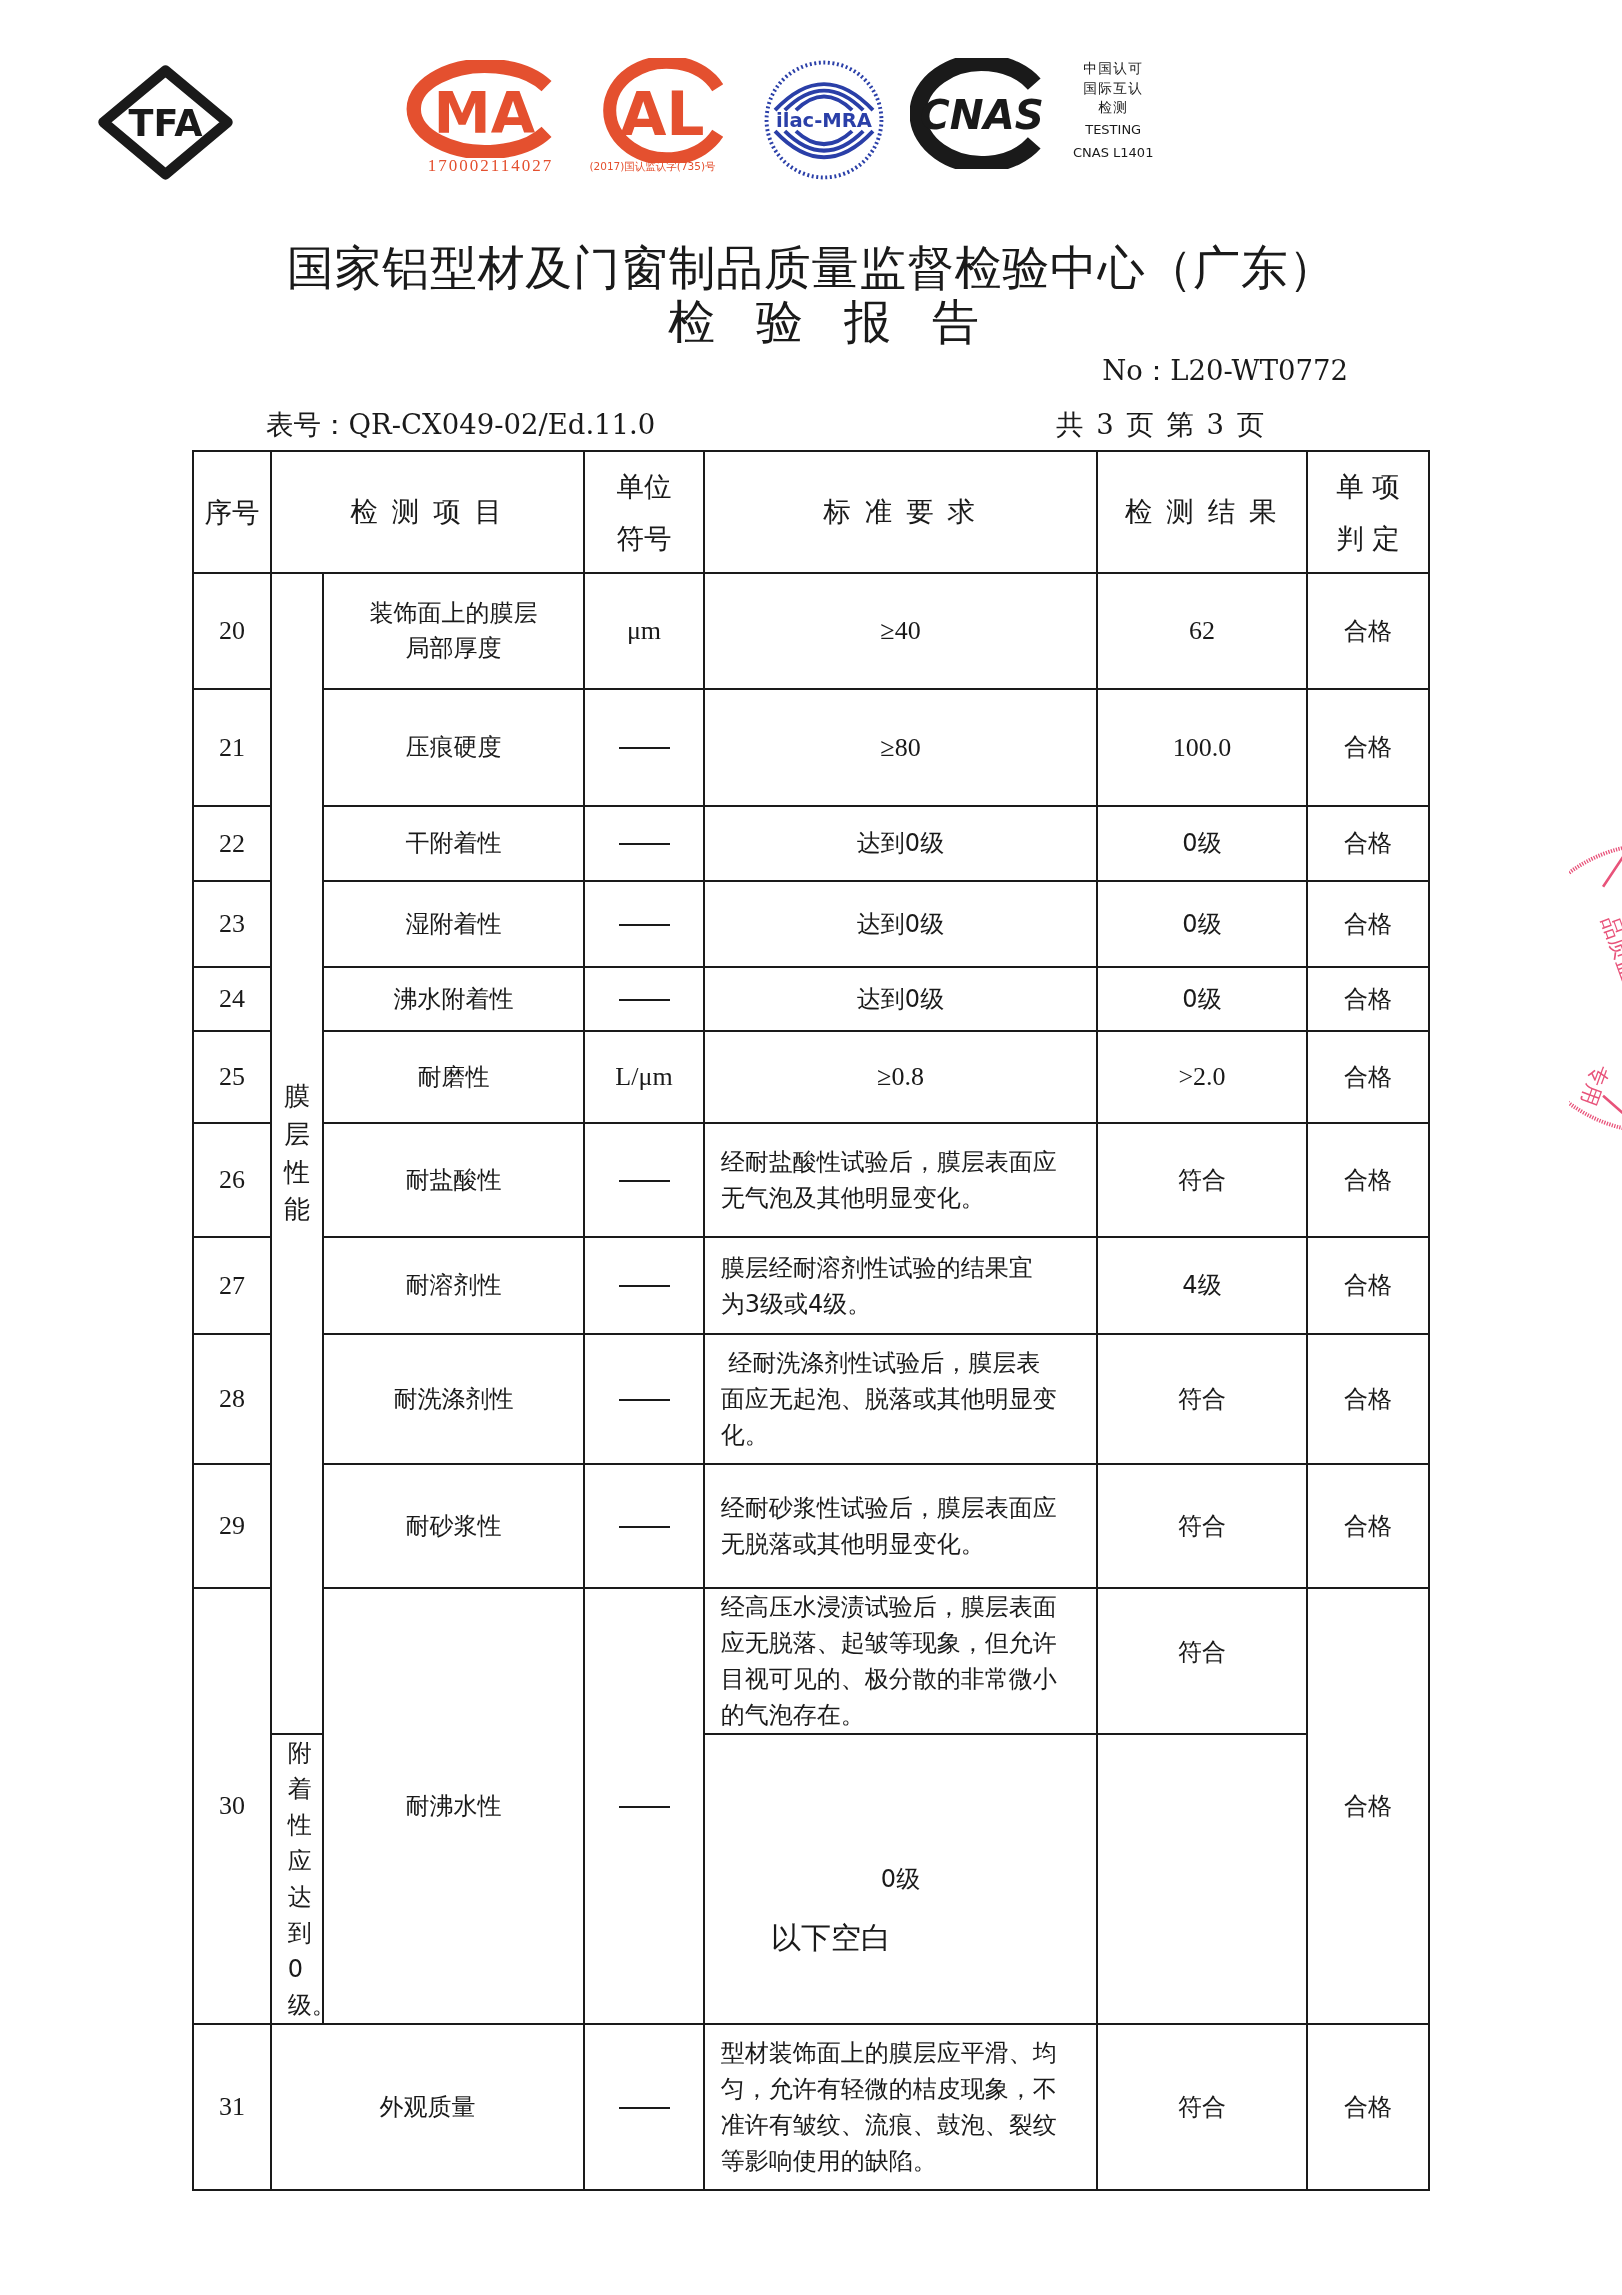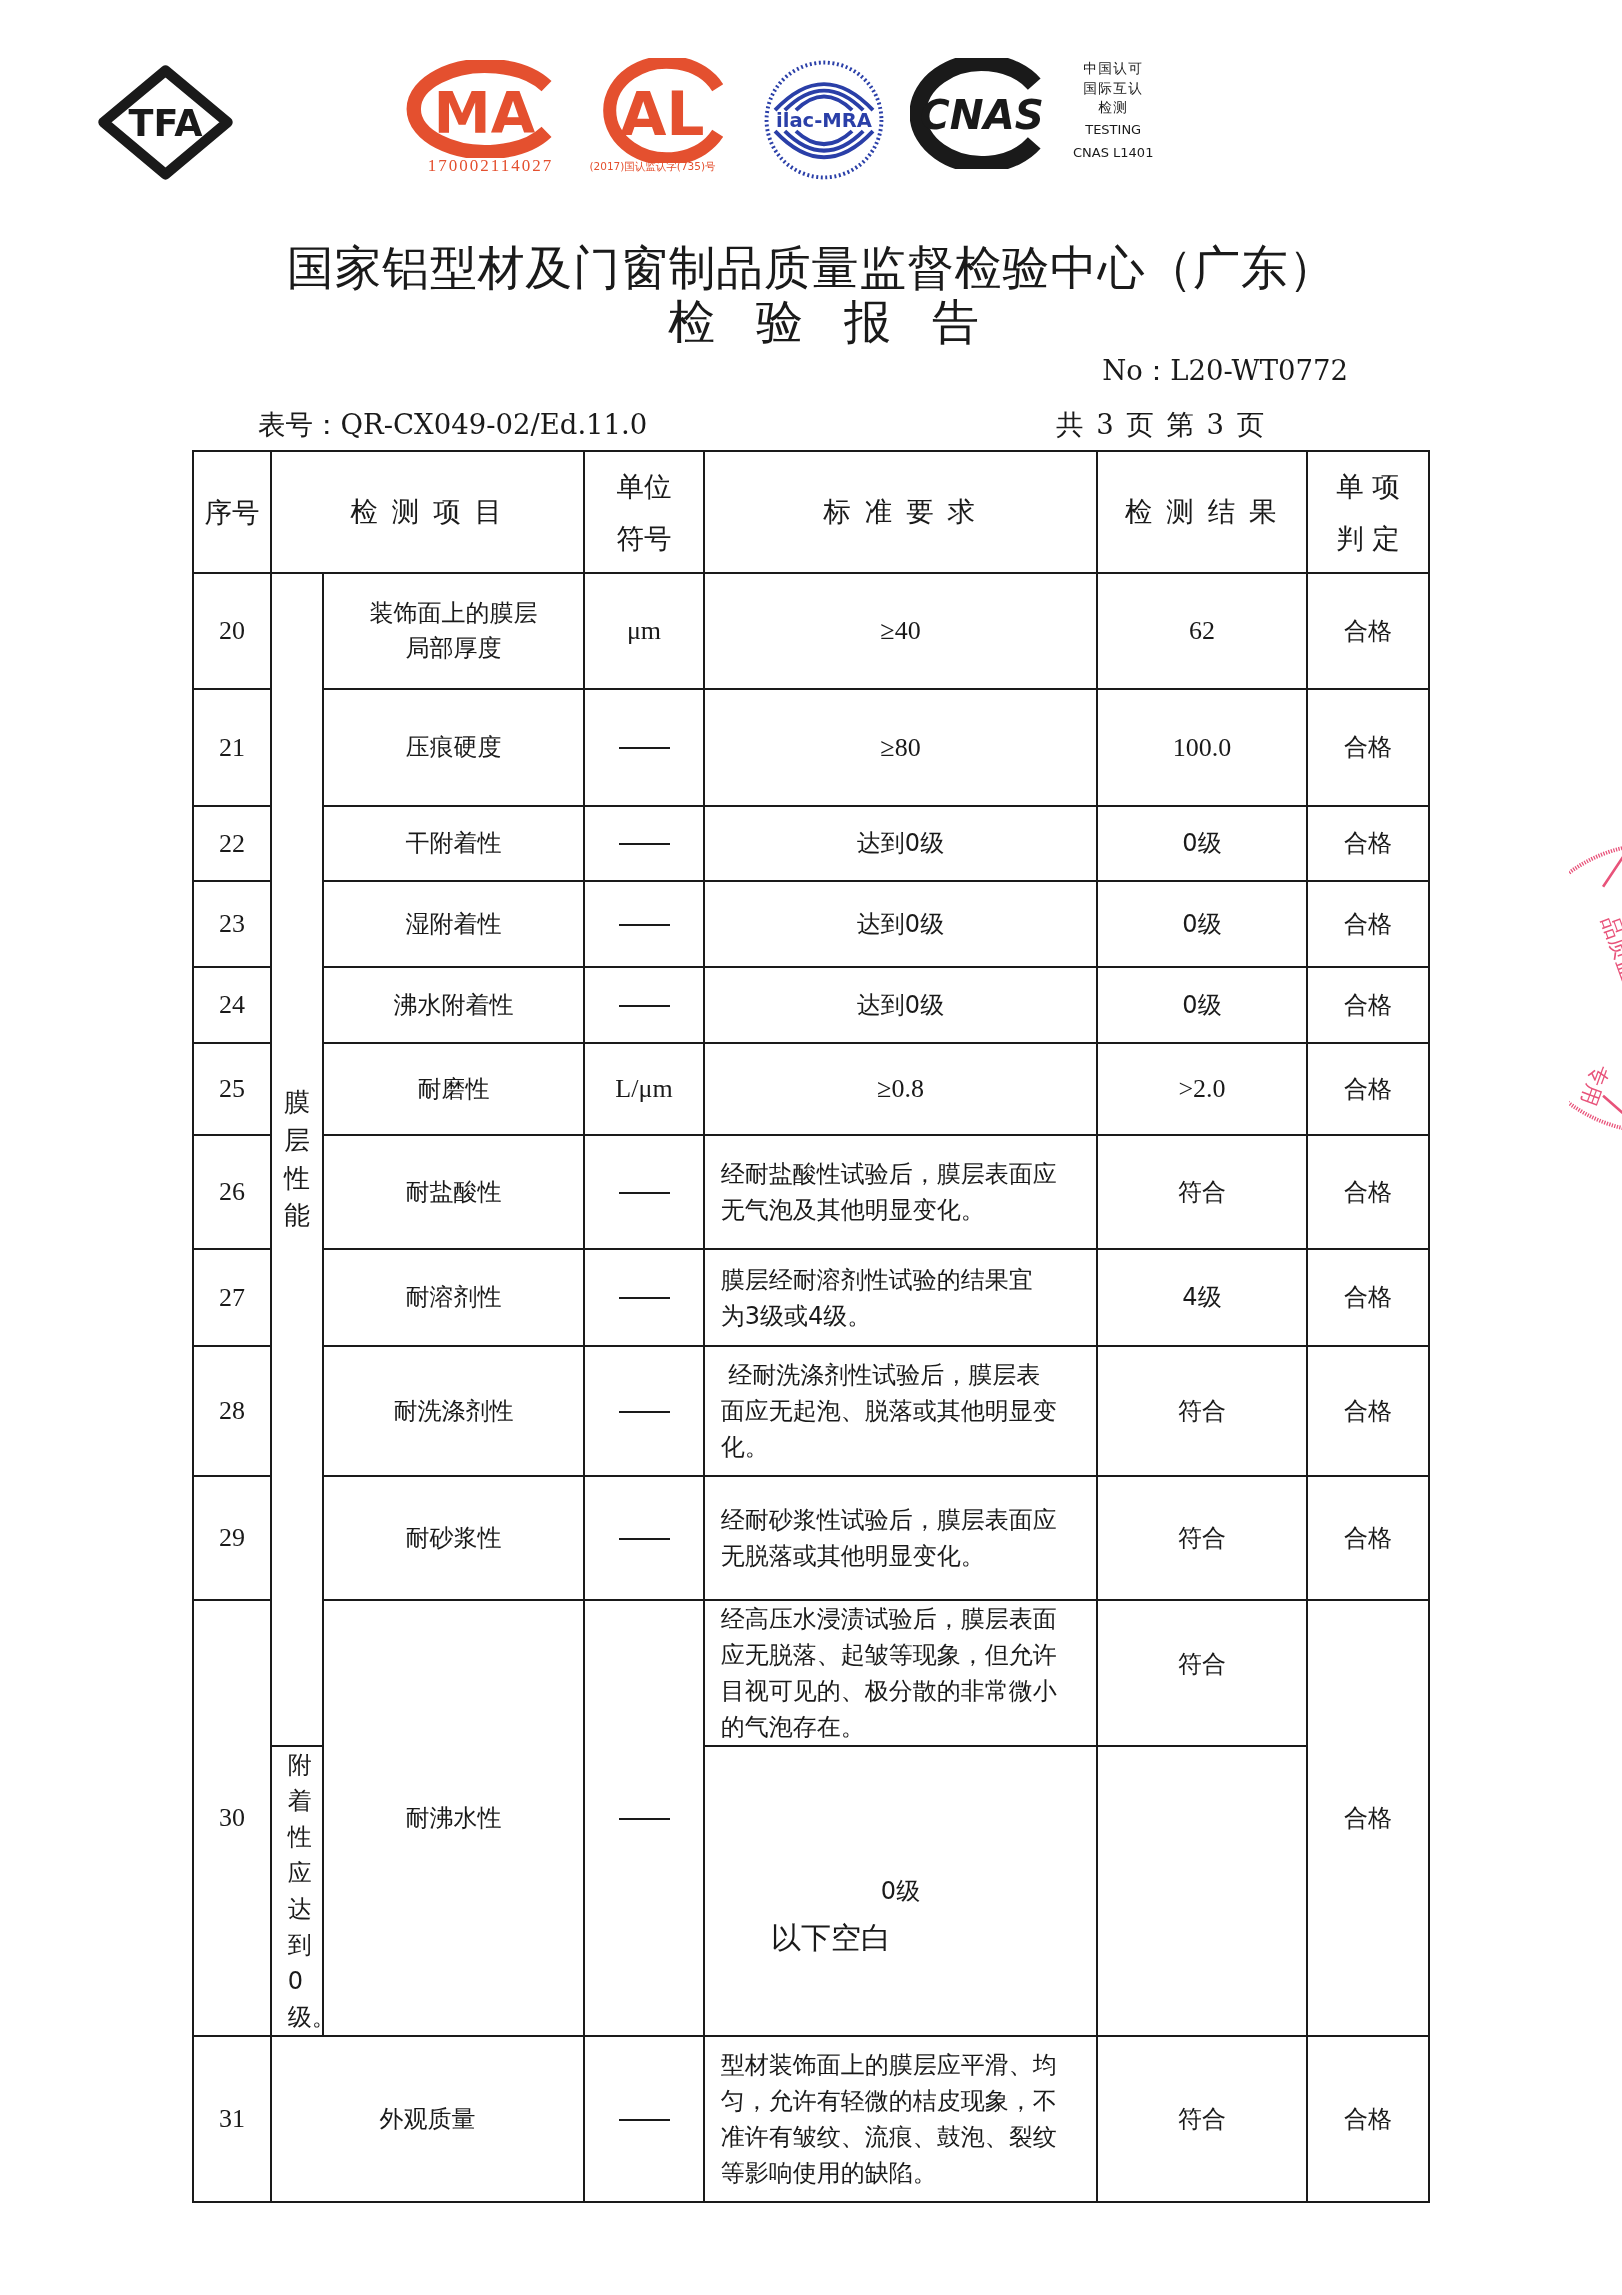--- a/index.html
+++ b/index.html
@@ -18,21 +18,21 @@
   .logo-cnas { left:910px; top:58px; width:144px; height:111px; }
   .cnas-side { left:1073px; top:59px; font-family:"DejaVu Sans",sans-serif; color:#1a1a1a;text-align:center; }
   .cnas-side .cn { font-size:13.7px; line-height:19.6px; letter-spacing:1.3px; }
   .cnas-side .en { font-size:13px; font-weight:normal; line-height:23.6px; }
 
   .title1 { left:0; width:1623px; top:237px; text-align:center;
             font-family:"DejaVu Sans",sans-serif; font-size:47px; letter-spacing:0.7px; }
   .title2 { left:12px; width:1623px; top:291px; text-align:center;
             font-family:"DejaVu Sans",sans-serif; font-size:47px; letter-spacing:41px; text-indent:41px; }
   .report-no { right:275px; top:353px; font-size:27.5px; }
-  .form-no { left:258px; top:407px; font-size:27.5px; }
+  .form-no { left:266px; top:407px; font-size:27.5px; }
   .pages { left:1056px; top:407px; font-size:27.5px; word-spacing:3.9px; }
 
   
   table.report { position:absolute; left:192px; top:450px; width:1235px;
                  border-collapse:collapse; table-layout:fixed; }
   table.report td, table.report th { border:2px solid #1a1a1a; text-align:center; vertical-align:middle;
                  font-family:"DejaVu Sans",sans-serif; font-weight:normal; font-size:24px; padding:0; line-height:1.45; }
   table.report th { font-size:27.5px; letter-spacing:9.2px; }
   table.report th.tight { letter-spacing:0; line-height:1.9; }
   .num { font-family:"Liberation Serif",serif !important; font-size:26px !important; }
@@ -172,21 +172,21 @@
 
   <tr style="height:86px">
     <td class="num">23</td>
     <td>湿附着性</td>
     <td><span class="dash"></span></td>
     <td>达到0级</td>
     <td>0级</td>
     <td>合格</td>
   </tr>
 
-  <tr style="height:76px">
+  <tr style="height:64px">
     <td class="num">24</td>
     <td>沸水附着性</td>
     <td><span class="dash"></span></td>
     <td>达到0级</td>
     <td>0级</td>
     <td>合格</td>
   </tr>
 
   <tr style="height:92px">
     <td class="num">25</td>

